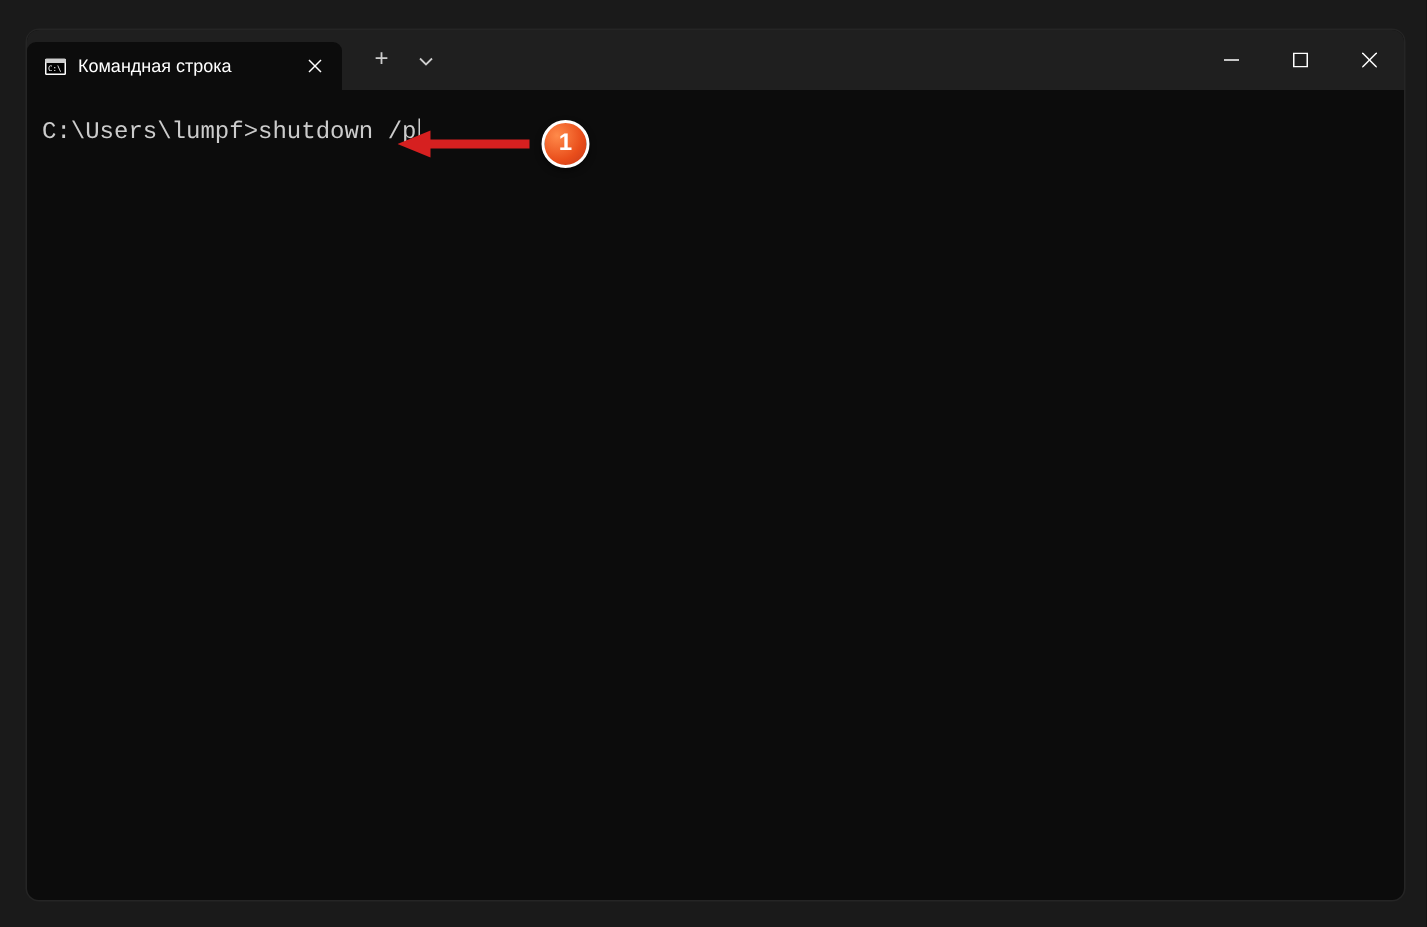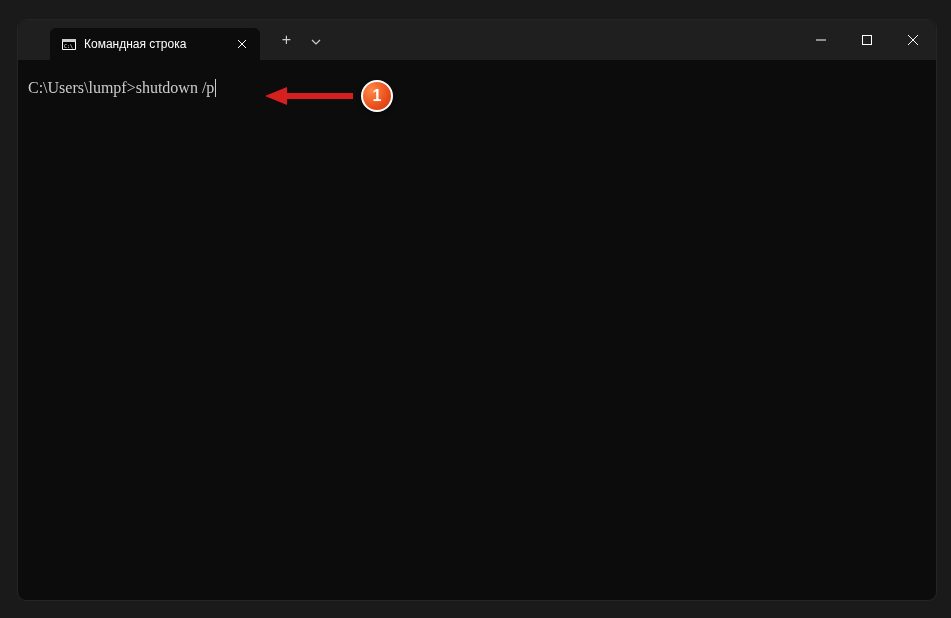--- a/index.html
+++ b/index.html
@@ -37,21 +37,20 @@
       display: flex;
       align-items: center;
       background: #0c0c0c;
       height: 32px;
       margin-top: 8px;
       padding: 0 10px 0 12px;
       border-top-left-radius: 6px;
       border-top-right-radius: 6px;
       position: relative;
       gap: 8px;
-      margin-left: 32px;
     }
     .tab-icon {
       width: 14px;
       height: 11px;
       position: relative;
     }
     .tab-icon svg {
       display: block;
     }
     .tab-title {
@@ -95,21 +94,21 @@
     .win-ctrl {
       width: 46px;
       height: 32px;
       display: flex;
       align-items: center;
       justify-content: center;
       color: #ffffff;
     }
     .terminal-body {
       padding: 18px 10px;
-      font-family: Liberation Serif, serif;
+      font-family: Liberation Mono, monospace;
       font-size: 16px;
       color: #cccccc;
       line-height: 1.3;
       position: relative;
       height: calc(100% - 40px);
     }
     .terminal-line {
       display: flex;
       align-items: center;
     }

